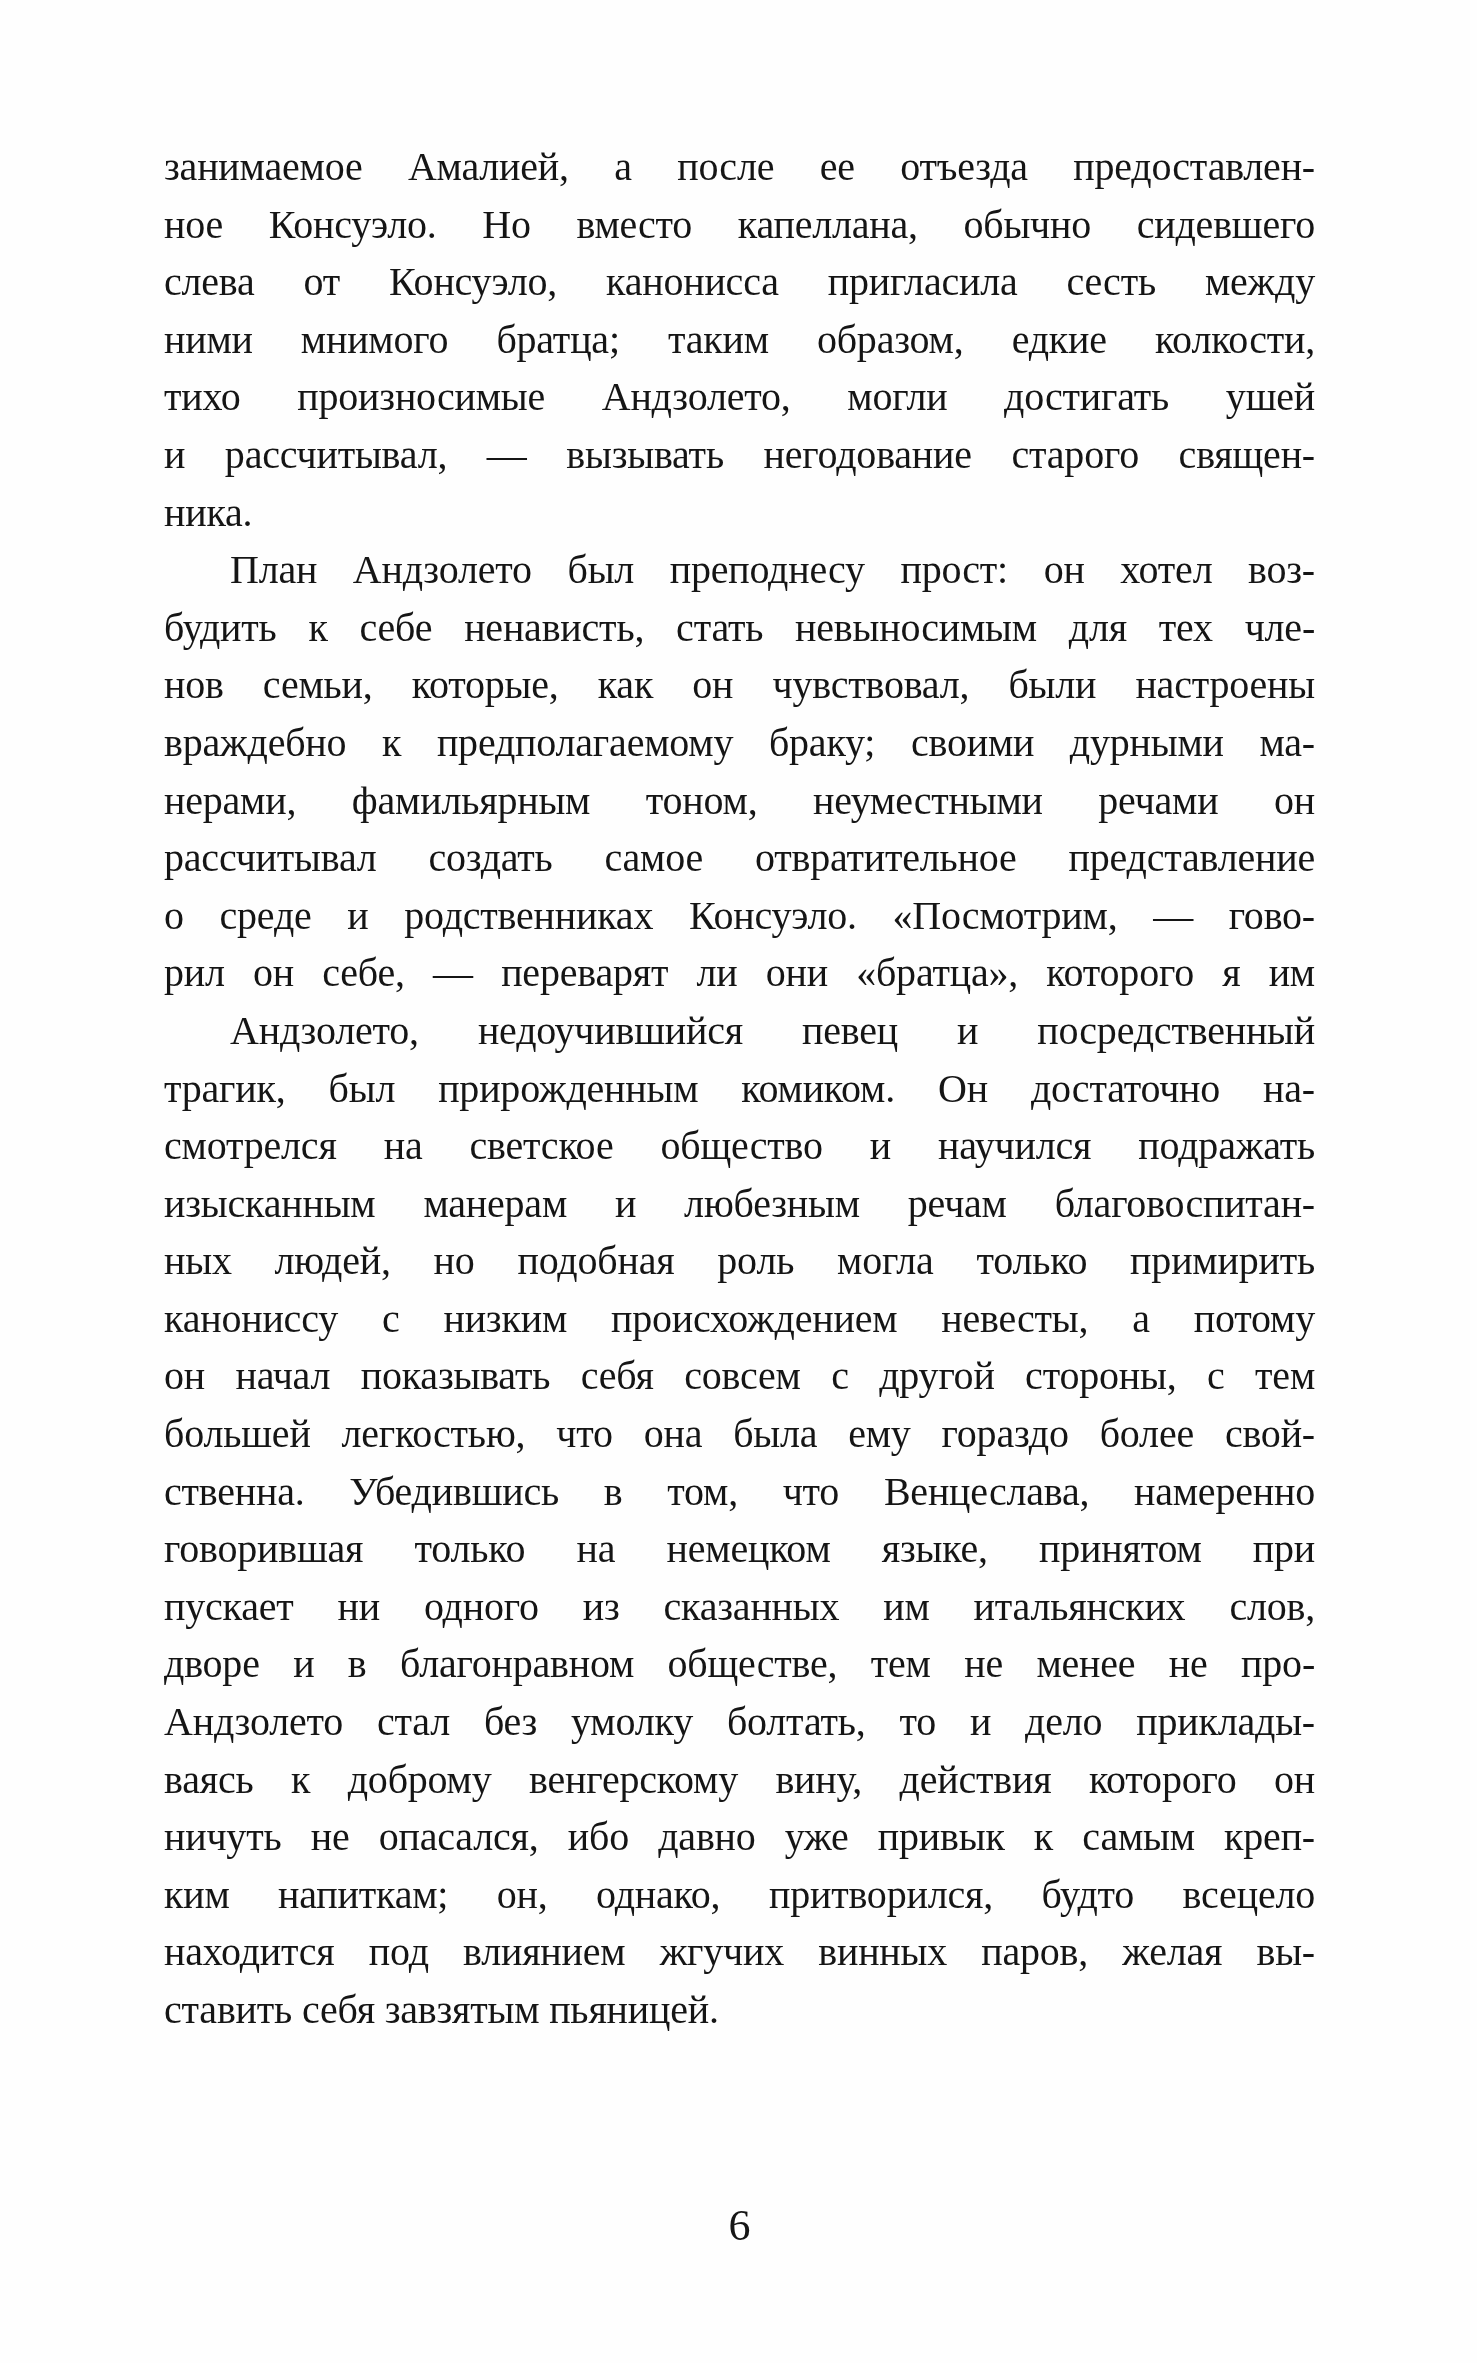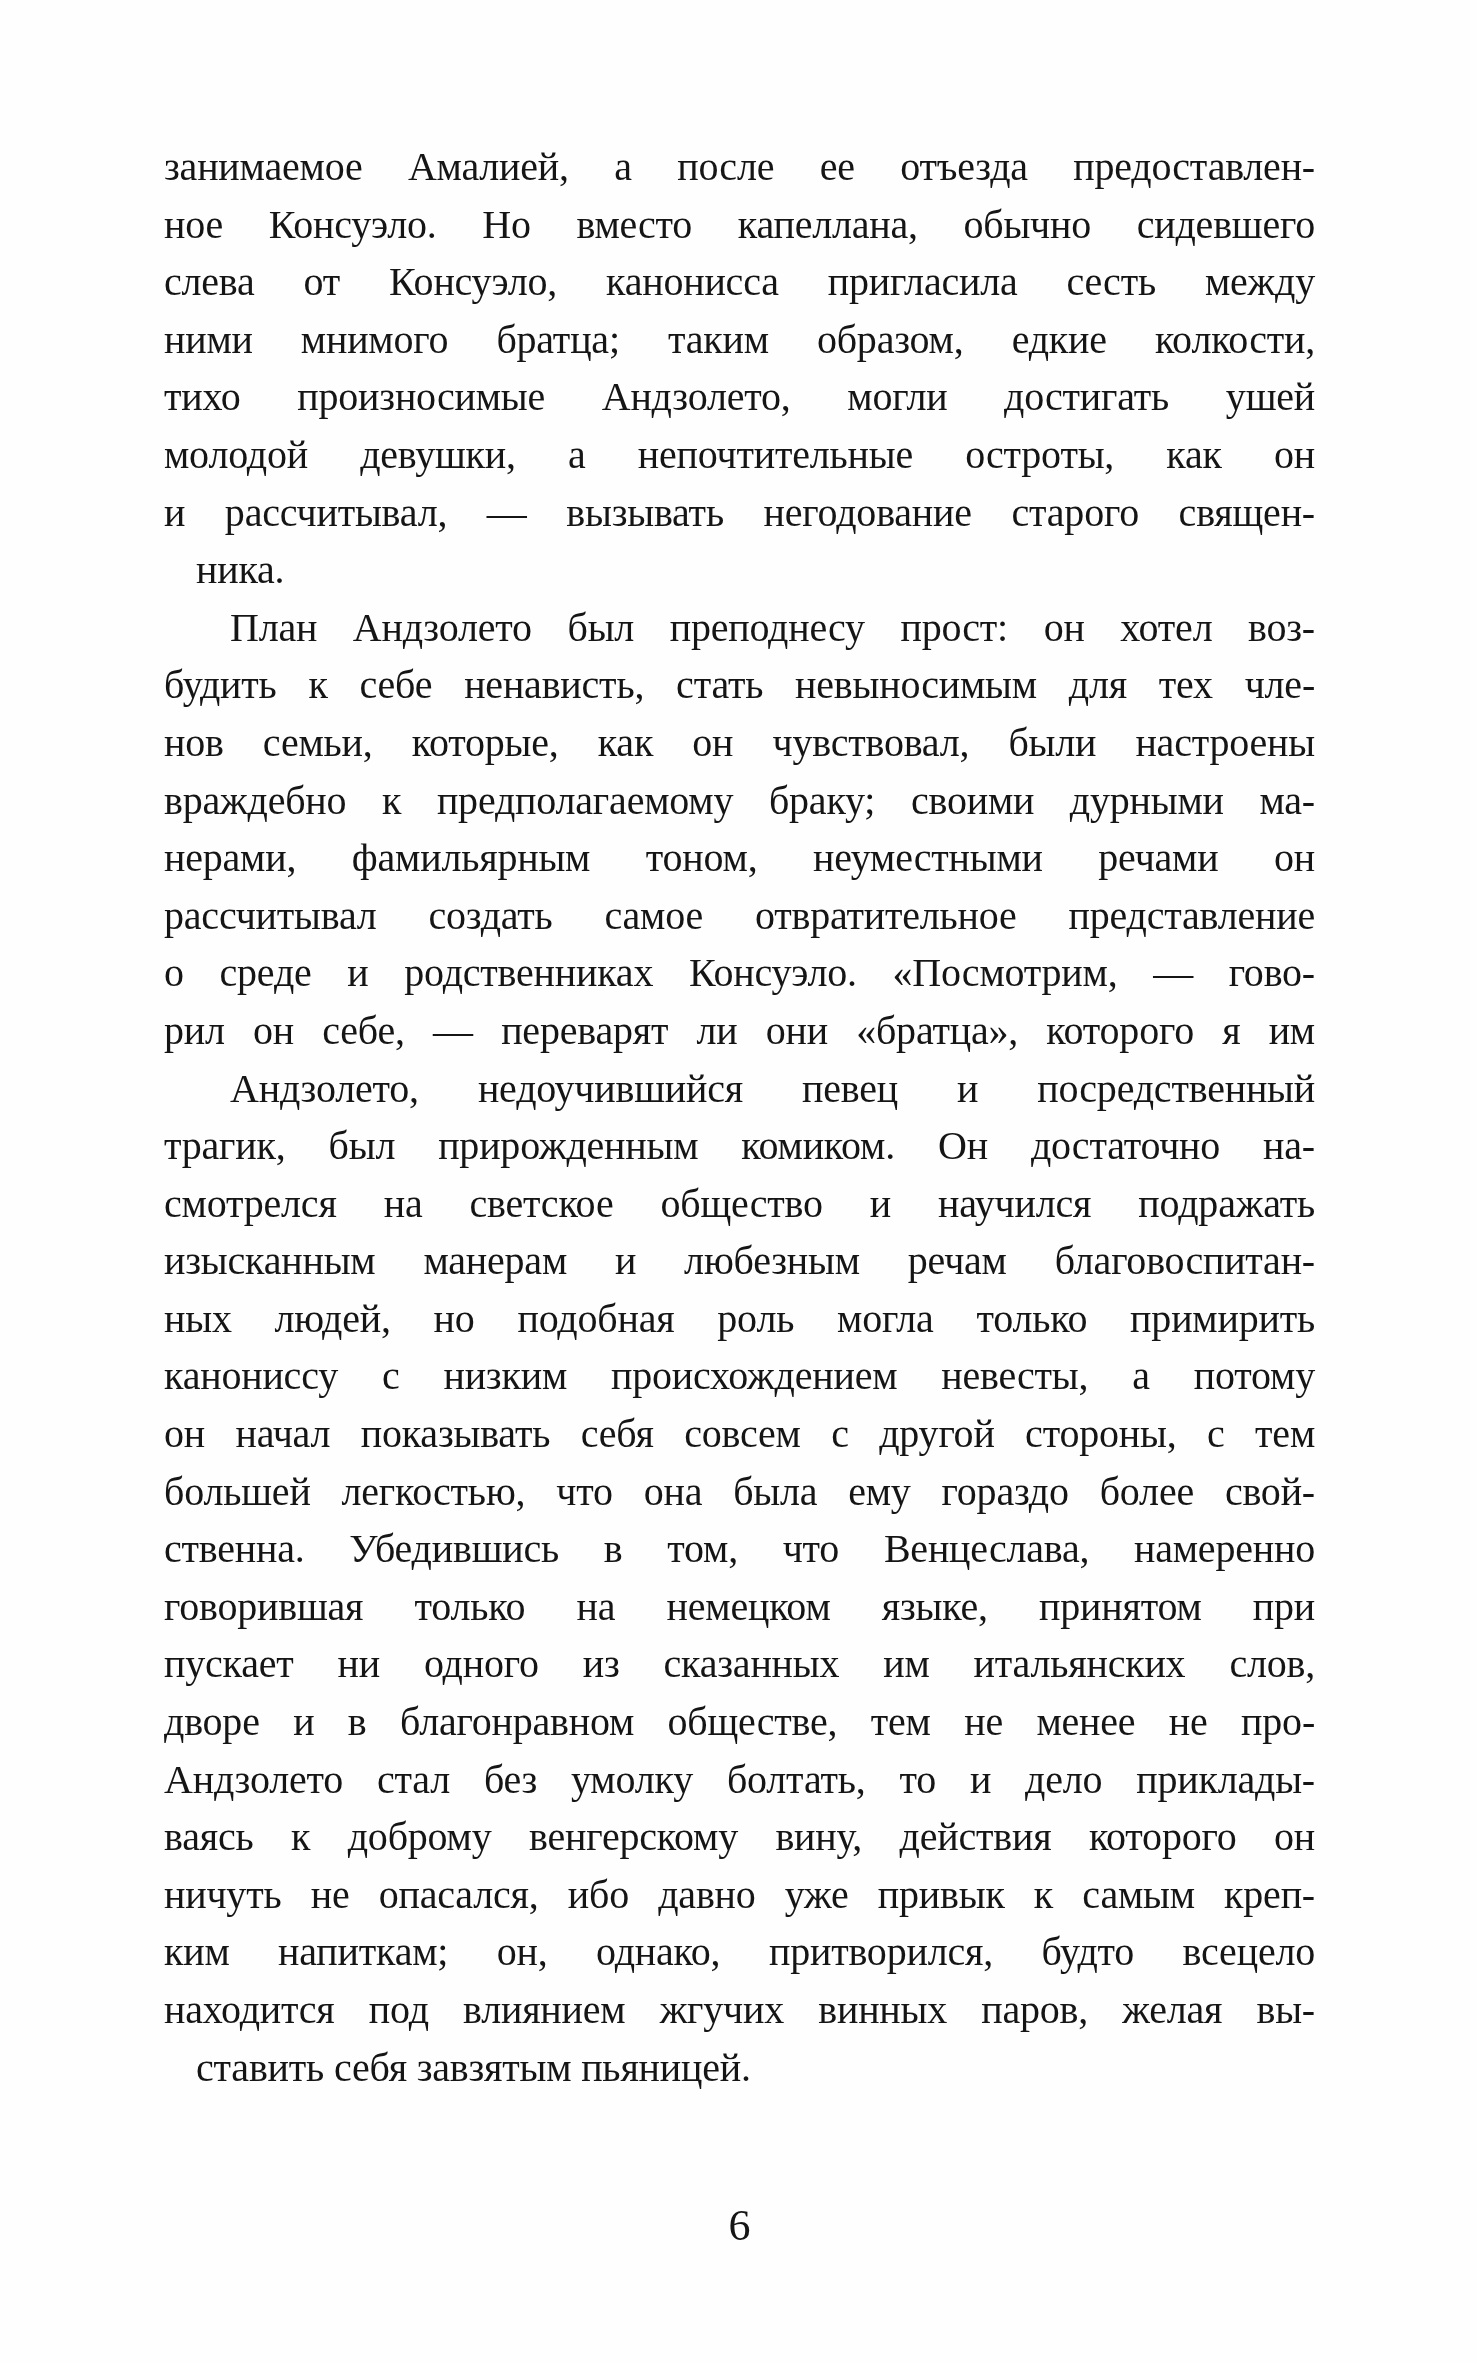--- a/index.html
+++ b/index.html
@@ -26,21 +26,20 @@
     font-weight: 400;
   }
   .line {
     text-align: justify;
     text-align-last: justify;
     white-space: normal;
     letter-spacing: -0.2px;
   }
   .line.last {
     text-align-last: left;
-    margin-left: 32px;
   }
   .line.indent {
     text-indent: 66px;
   }
   .page-number {
     position: absolute;
     top: 2197px;
     left: 164px;
     width: 1151px;
     text-align: center;
@@ -52,21 +51,20 @@
 </head>
 <body>
 
 <div class="book-page">
   <div class="text-block">
       <div class="line">занимаемое Амалией, а после ее отъезда предоставлен-</div>
       <div class="line">ное Консуэло. Но вместо капеллана, обычно сидевшего</div>
       <div class="line">слева от Консуэло, канонисса пригласила сесть между</div>
       <div class="line">ними мнимого братца; таким образом, едкие колкости,</div>
       <div class="line">тихо произносимые Андзолето, могли достигать ушей</div>
-      <div class="line">молодой девушки, а непочтительные остроты, как он</div>
       <div class="line">и рассчитывал, — вызывать негодование старого священ-</div>
       <div class="line last">ника.</div>
       <div class="line indent">План Андзолето был преподнесу прост: он хотел воз-</div>
       <div class="line">будить к себе ненависть, стать невыносимым для тех чле-</div>
       <div class="line">нов семьи, которые, как он чувствовал, были настроены</div>
       <div class="line">враждебно к предполагаемому браку; своими дурными ма-</div>
       <div class="line">нерами, фамильярным тоном, неуместными речами он</div>
       <div class="line">рассчитывал создать самое отвратительное представление</div>
       <div class="line">о среде и родственниках Консуэло. «Посмотрим, — гово-</div>
       <div class="line">рил он себе, — переварят ли они «братца», которого я им</div>

